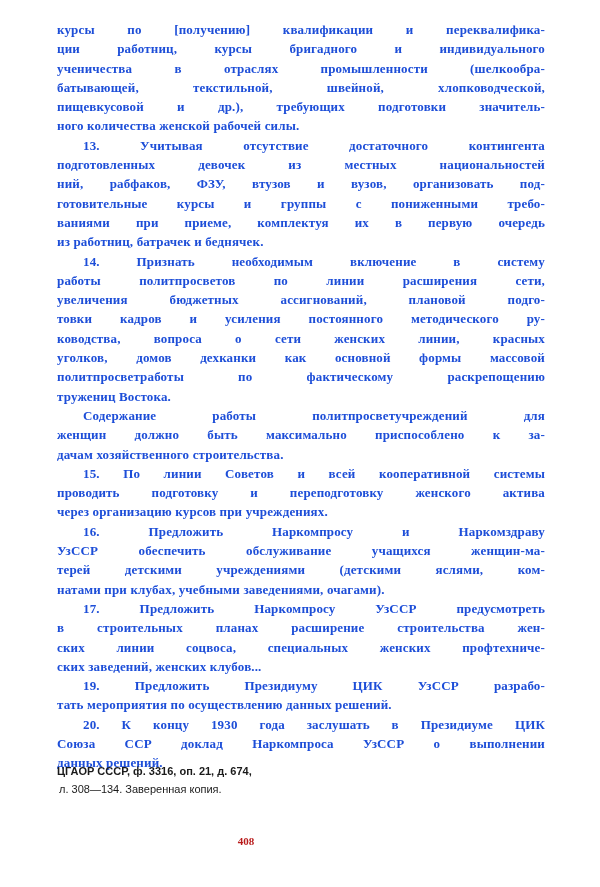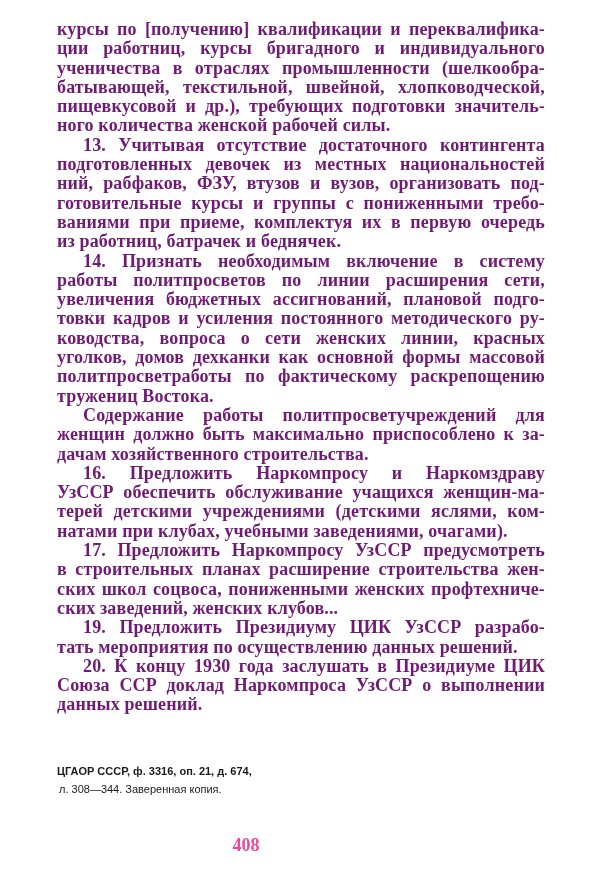--- a/index.html
+++ b/index.html
@@ -15,25 +15,25 @@
       color: #1a1a1a;
     }
     .page {
       position: absolute;
       left: 57px;
       top: 20px;
       width: 488px;
     }
     .body-text {
       font-family: "Liberation Serif", "DejaVu Serif", serif;
-      font-size: 18px;
+      font-size: 13px;
       line-height: 19.3px;
       letter-spacing: 0.15px;
       font-weight: bold;
-      color: #701a75;
+      color: #1d4ed8;
     }
     .line {
       display: block;
       white-space: nowrap;
       text-align: justify;
       text-align-last: justify;
       height: 19.3px;
     }
     .line.last {
       text-align-last: left;
@@ -61,22 +61,22 @@
       padding-left: 2px;
     }
     .page-number {
       position: absolute;
       left: 0;
       width: 492px;
       top: 835px;
       text-align: center;
       font-family: "Liberation Serif", "DejaVu Serif", serif;
       font-weight: bold;
-      font-size: 18px;
-      color: #ec4899;
+      font-size: 11px;
+      color: #b91c1c;
     }
   </style>
 </head>
 <body>
 
 <div class="page">
   <div class="body-text">
 
     <div>
       <span class="line">курсы по [получению] квалификации и переквалифика-</span>
@@ -106,47 +106,52 @@
       <span class="line">политпросветработы по фактическому раскрепощению</span>
       <span class="line last">тружениц Востока.</span>
     </div>
 
     <div>
       <span class="line indent">Содержание работы политпросветучреждений для</span>
       <span class="line">женщин должно быть максимально приспособлено к за-</span>
       <span class="line last">дачам хозяйственного строительства.</span>
     </div>
 
+    <div>
+      <span class="line indent">15. По линии Советов и всей кооперативной системы</span>
+      <span class="line">проводить подготовку и переподготовку женского актива</span>
+      <span class="line last">через организацию курсов при учреждениях.</span>
+    </div>
 
     <div>
       <span class="line indent">16. Предложить Наркомпросу и Наркомздраву</span>
       <span class="line">УзССР обеспечить обслуживание учащихся женщин-ма-</span>
       <span class="line">терей детскими учреждениями (детскими яслями, ком-</span>
       <span class="line last">натами при клубах, учебными заведениями, очагами).</span>
     </div>
 
     <div>
       <span class="line indent">17. Предложить Наркомпросу УзССР предусмотреть</span>
       <span class="line">в строительных планах расширение строительства жен-</span>
-      <span class="line">ских школ соцвоса, пониженными женских профтехниче-</span>
+      <span class="line">ских линии соцвоса, специальных женских профтехниче-</span>
       <span class="line last">ских заведений, женских клубов...</span>
     </div>
 
     <div>
       <span class="line indent">19. Предложить Президиуму ЦИК УзССР разрабо-</span>
       <span class="line last">тать мероприятия по осуществлению данных решений.</span>
     </div>
 
     <div>
       <span class="line indent">20. К концу 1930 года заслушать в Президиуме ЦИК</span>
       <span class="line">Союза ССР доклад Наркомпроса УзССР о выполнении</span>
       <span class="line last">данных решений.</span>
     </div>
 
   </div>
 </div>
 
 <div class="source">
   <span class="src-line">ЦГАОР СССР, ф. 3316, оп. 21, д. 674,</span>
-  <span class="src-line second">л. 308—344. Заверенная копия.</span>
+  <span class="src-line second">л. 308—134. Заверенная копия.</span>
 </div>
 
 <div class="page-number">408</div>
 
 </body></html>

